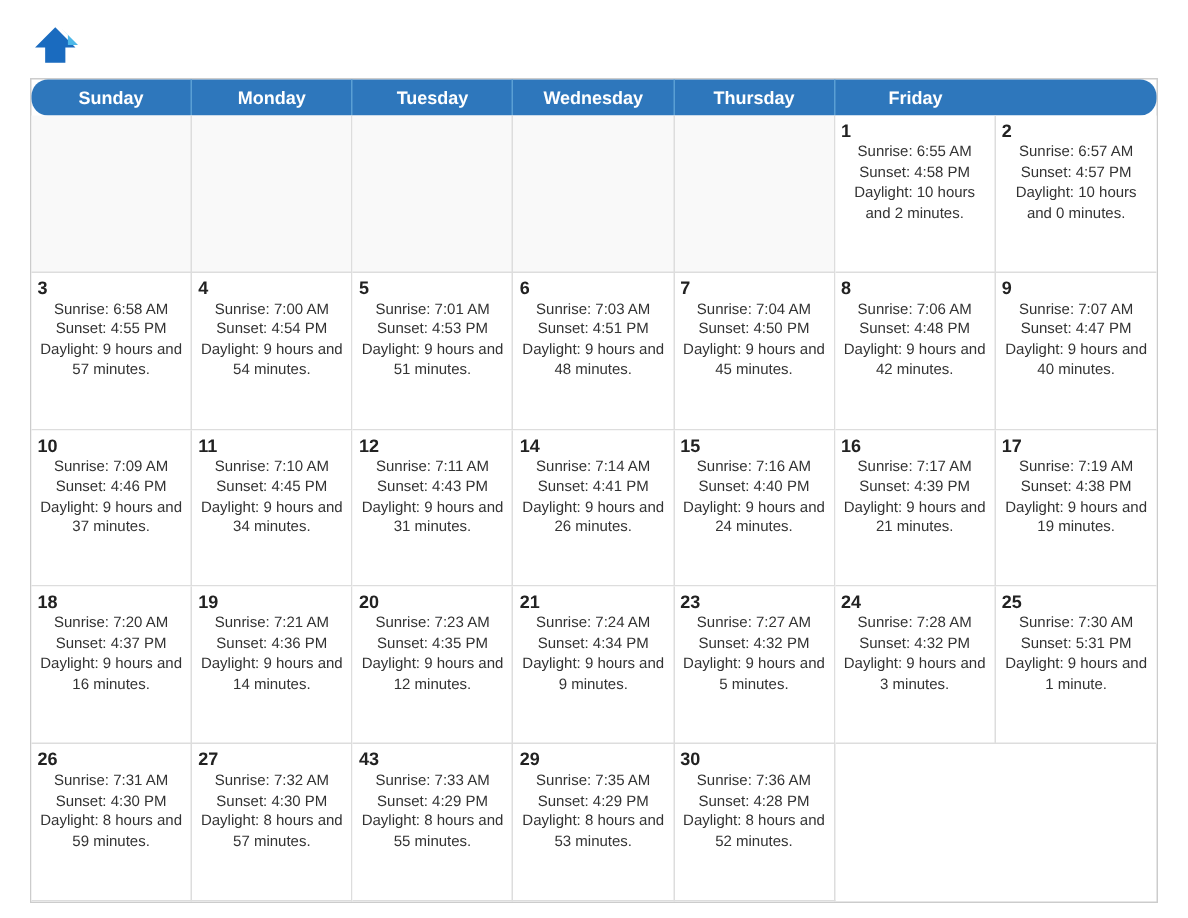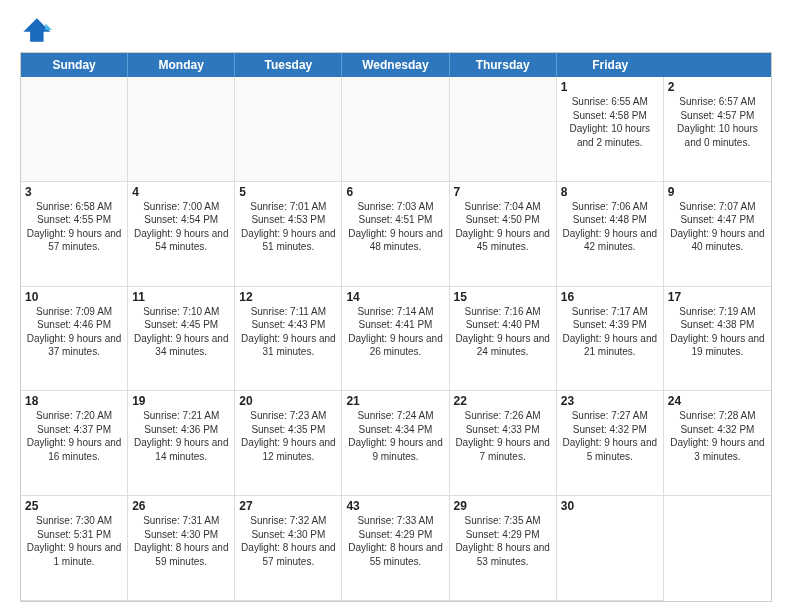--- a/index.html
+++ b/index.html
@@ -57,20 +57,21 @@
     .calendar {
       flex: 1;
       display: flex;
       flex-direction: column;
       border: 1px solid #ccc;
     }
     .cal-header {
       display: grid;
       grid-template-columns: repeat(7, 1fr);
       background: #2e77bc;
+      border-radius: 11px;
     }
     .cal-header-cell {
       color: #fff;
       font-size: 12px;
       font-weight: bold;
       padding: 5px 4px;
       text-align: center;
       border-right: 1px solid #5a9fd4;
     }
     .cal-header-cell:last-child { border-right: none; }
@@ -276,27 +277,20 @@
 and 12 minutes.</div>
         </div>
         <div class="cal-cell">
           <span class="day-num">21</span>
           <div class="day-info">Sunrise: 7:24 AM
 Sunset: 4:34 PM
 Daylight: 9 hours
 and 9 minutes.</div>
         </div>
         <div class="cal-cell">
-          <span class="day-num">22</span>
-          <div class="day-info">Sunrise: 7:26 AM
-Sunset: 4:33 PM
-Daylight: 9 hours
-and 7 minutes.</div>
-        </div>
-        <div class="cal-cell">
           <span class="day-num">23</span>
           <div class="day-info">Sunrise: 7:27 AM
 Sunset: 4:32 PM
 Daylight: 9 hours
 and 5 minutes.</div>
         </div>
         <div class="cal-cell">
           <span class="day-num">24</span>
           <div class="day-info">Sunrise: 7:28 AM
 Sunset: 4:32 PM
@@ -333,16 +327,20 @@
         </div>
         <div class="cal-cell">
           <span class="day-num">29</span>
           <div class="day-info">Sunrise: 7:35 AM
 Sunset: 4:29 PM
 Daylight: 8 hours
 and 53 minutes.</div>
         </div>
         <div class="cal-cell">
           <span class="day-num">30</span>
+          <div class="day-info">Sunrise: 7:36 AM
+Sunset: 4:28 PM
+Daylight: 8 hours
+and 52 minutes.</div>
         </div>
       </div>
   </div>
 </div>
 
 </body></html>

